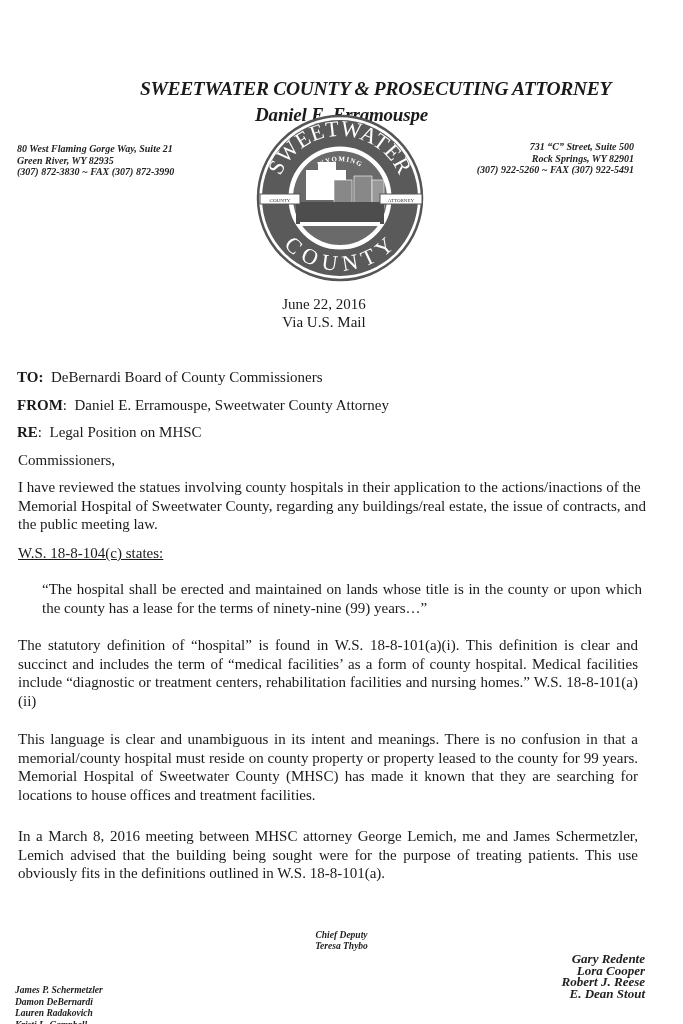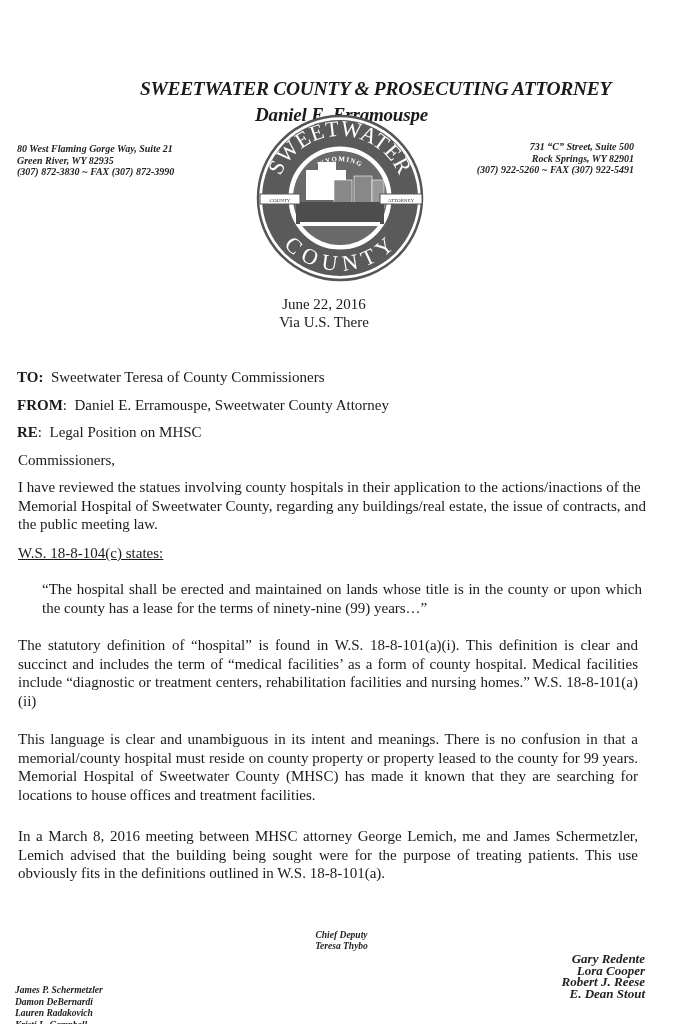--- a/index.html
+++ b/index.html
@@ -96,25 +96,25 @@
       <textPath href="#innerArc" startOffset="50%" text-anchor="middle">WYOMING</textPath>
     </text>
     <text font-size="22" fill="#ffffff" font-family="Liberation Serif, serif" letter-spacing="2">
       <textPath href="#bottomArc" startOffset="50%" text-anchor="middle" dominant-baseline="hanging">COUNTY</textPath>
     </text>
   </svg>
 </div>
 
 <div class="abs dateline">
   <div>June 22, 2016</div>
-  <div>Via U.S. There</div>
+  <div>Via U.S. Mail</div>
 </div>
 
 <div class="memo-line" style="top:369px;">
-  <span class="label">TO:</span>&nbsp; <span>Sweetwater Teresa of County Commissioners</span>
+  <span class="label">TO:</span>&nbsp; <span>DeBernardi Board of County Commissioners</span>
 </div>
 <div class="memo-line" style="top:397px;">
   <span class="label">FROM</span>:&nbsp; <span>Daniel E. Erramouspe, Sweetwater County Attorney</span>
 </div>
 <div class="memo-line" style="top:424px;">
   <span class="label">RE</span>:&nbsp; <span>Legal Position on MHSC</span>
 </div>
 
 <div class="para left" style="top:451px;">Commissioners,</div>
 <div class="para left" style="top:478px; width:630px;">I have reviewed the statues involving county hospitals in their application to the actions/inactions of the Memorial Hospital of Sweetwater County, regarding any buildings/real estate, the issue of contracts, and the public meeting law.</div>

